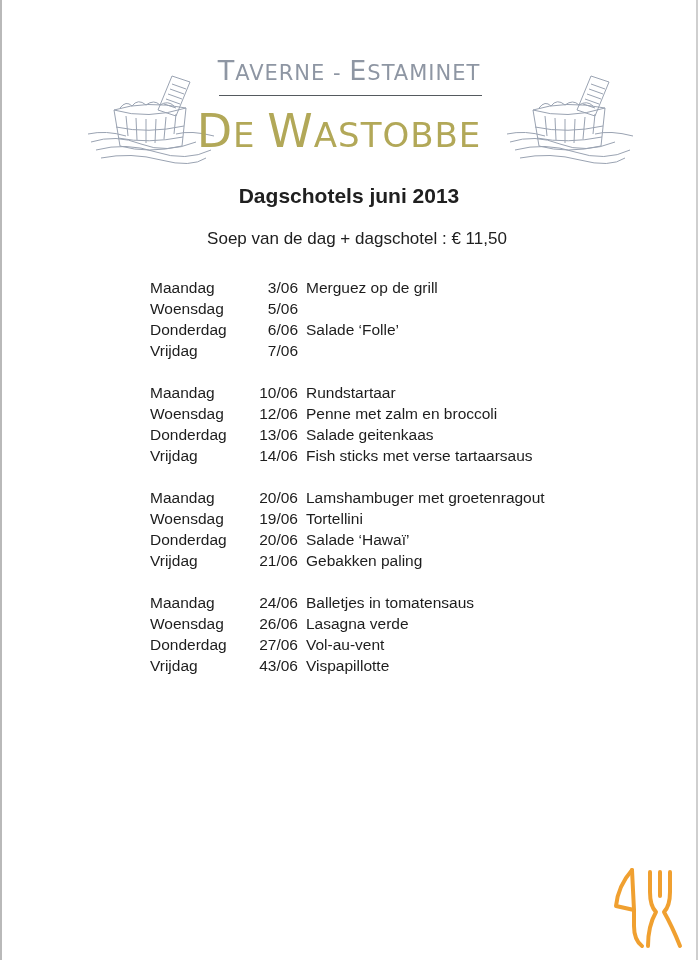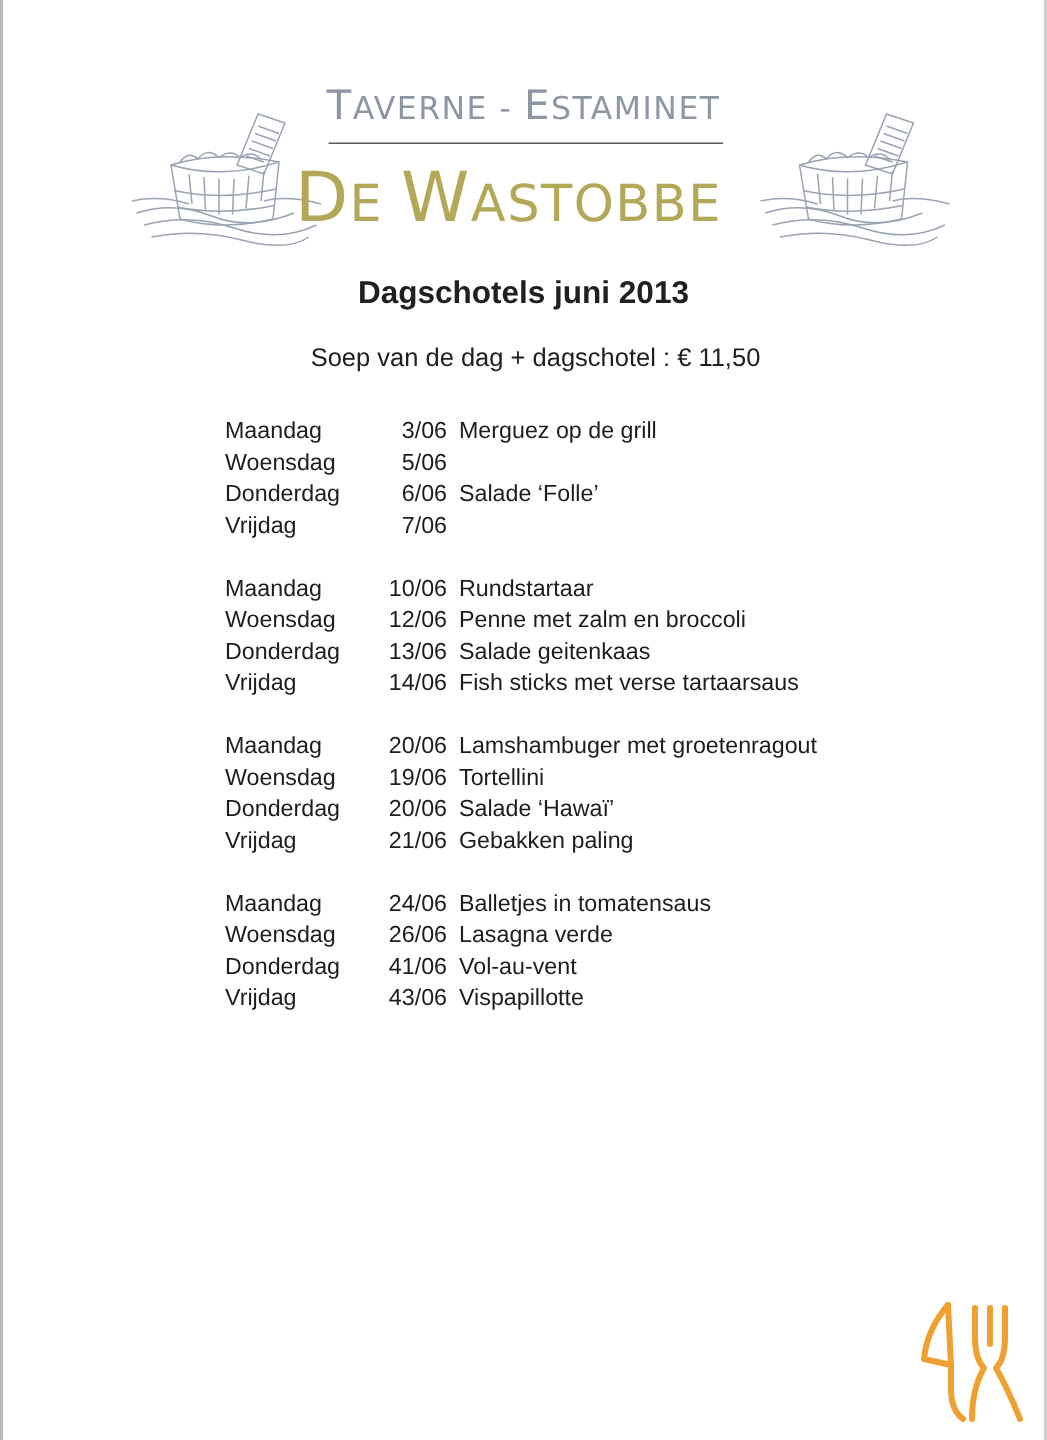--- a/index.html
+++ b/index.html
@@ -169,21 +169,21 @@
         <span class="date">24/06</span>
         <span class="dish">Balletjes in tomatensaus</span>
       </div>
     <div class="row">
         <span class="day">Woensdag</span>
         <span class="date">26/06</span>
         <span class="dish">Lasagna verde</span>
       </div>
     <div class="row">
         <span class="day">Donderdag</span>
-        <span class="date">41/06</span>
+        <span class="date">27/06</span>
         <span class="dish">Vol-au-vent</span>
       </div>
     <div class="row">
         <span class="day">Vrijdag</span>
         <span class="date">43/06</span>
         <span class="dish">Vispapillotte</span>
       </div>
   </div>
 </div>
 

